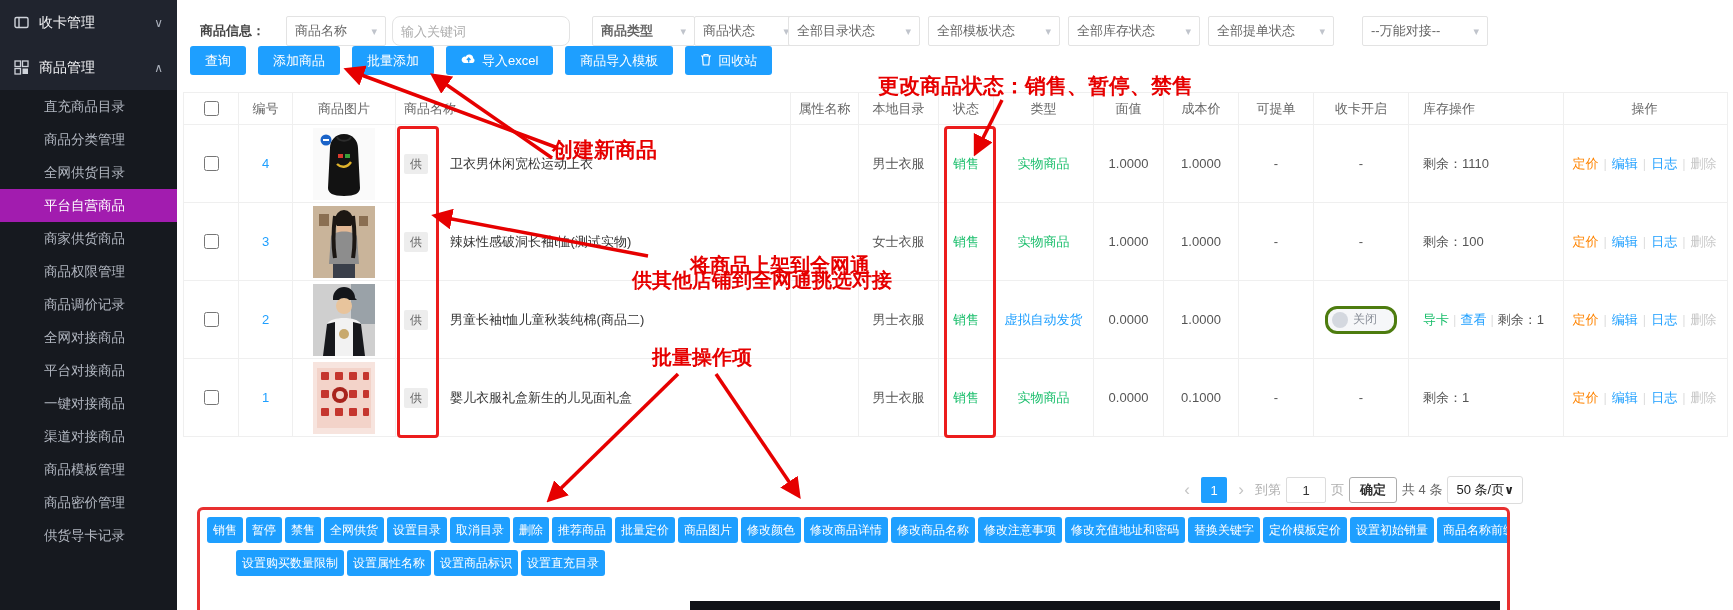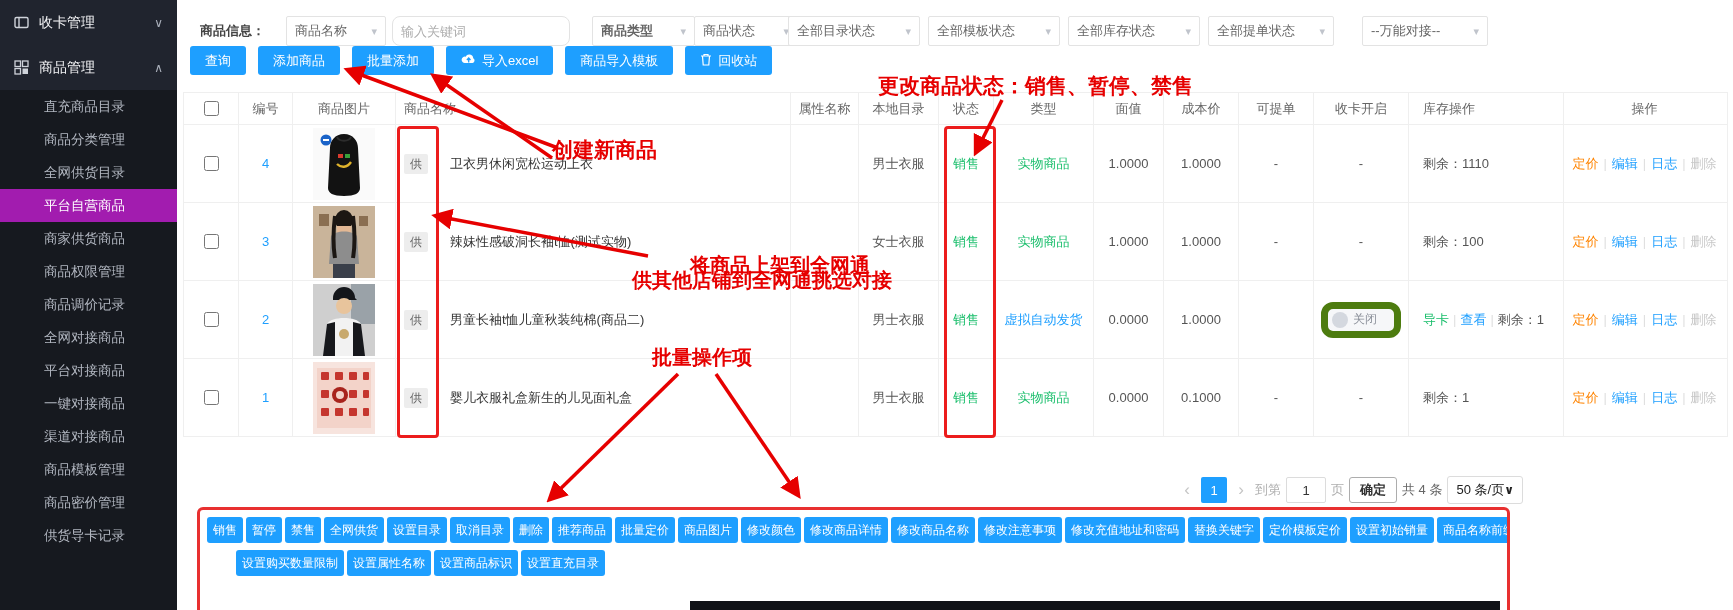--- a/index.html
+++ b/index.html
@@ -45,21 +45,21 @@
   .pname{margin-left:22px;color:#333;}
   .stock-cell{padding-left:14px;color:#555;}
   .c-green{color:#19be6b;}
   .c-blue{color:#1E9FFF;cursor:pointer;}
   .c-orange{color:#ff8400;cursor:pointer;}
   .c-gray{color:#c8c8c8;cursor:pointer;}
   .sep{color:#e0e0e0;margin:0 5px;}
   .ssep{color:#e0e0e0;margin:0 4px;}
   input[type=checkbox]{width:15px;height:15px;accent-color:#1E9FFF;}
   .pimg{width:62px;height:72px;display:block;}
-  .toggle{width:58px;height:22px;border:7px solid #4d7c0f;border-radius:12px;background:#f6f7f9;
+  .toggle{width:58px;height:22px;border:3px solid #4d7c0f;border-radius:12px;background:#f6f7f9;
           display:flex;align-items:center;gap:5px;padding:0 4px;cursor:pointer;}
   .knob{width:16px;height:16px;border-radius:50%;background:#d4d8df;}
   .tlabel{font-size:12px;color:#8a8f99;}
   
   .pager{position:absolute;left:1178px;top:476px;height:28px;display:flex;align-items:center;gap:5px;color:#666;}
   .pg-arrow{color:#c5c5c5;font-size:17px;width:18px;text-align:center;cursor:pointer;}
   .pg-num{width:26px;height:26px;background:#1E9FFF;color:#fff;border-radius:2px;
           display:flex;align-items:center;justify-content:center;cursor:pointer;}
   .pg-input{width:40px;height:26px;border:1px solid #dcdcdc;border-radius:2px;text-align:center;
             font-size:13px;box-sizing:border-box;outline:none;color:#333;font-family:inherit;}

